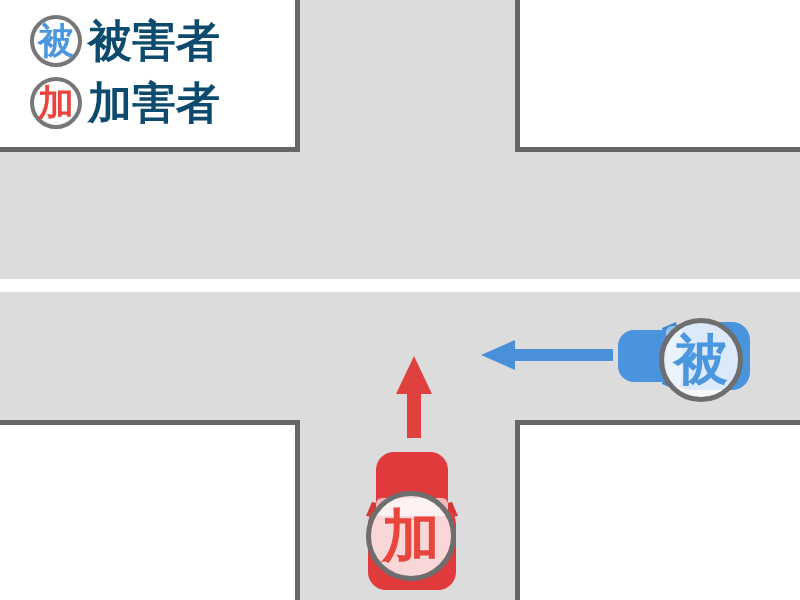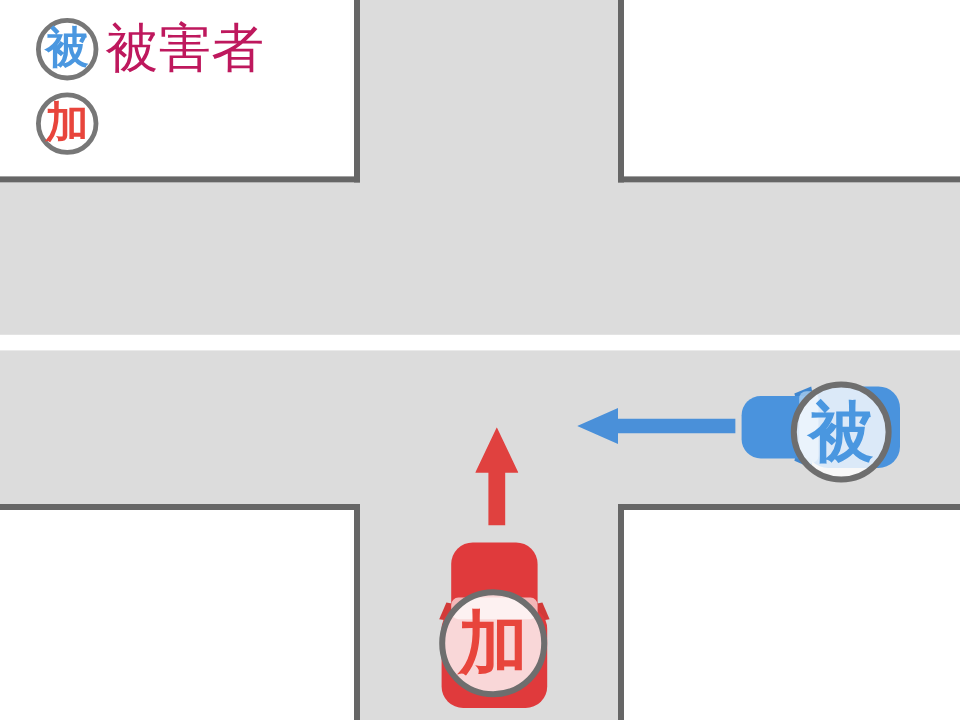--- a/index.html
+++ b/index.html
@@ -104,22 +104,22 @@
     font-size: 36px;
     font-weight: bold;
     line-height: 1;
     background: #ffffff;
     flex: 0 0 auto;
   }
   .legend-badge.victim   { color: #4a97e0; }
   .legend-badge.offender { color: #e8453c; }
   .legend-label {
     font-size: 44px;
-    font-weight: normal;
-    color: #be185d;
+    font-weight: bold;
+    color: #0c4a6e;
     line-height: 1;
     margin-left: 6px;
     white-space: nowrap;
   }
 
   
   .arrow { position: absolute; }
   .arrow-blue {
     left: 481px;
     top: 340px;
@@ -190,20 +190,21 @@
 
   <div class="center-line"></div>
 
   <div class="legend">
     <div class="legend-row">
       <div class="legend-badge victim">被</div>
       <div class="legend-label">被害者</div>
     </div>
     <div class="legend-row">
       <div class="legend-badge offender">加</div>
+      <div class="legend-label">加害者</div>
     </div>
   </div>
 
   <svg class="arrow arrow-blue" viewBox="0 0 132 30">
     <polygon points="0,15 34,0 34,9 132,9 132,21 34,21 34,30" fill="#4a90d9"></polygon>
   </svg>
 
   <svg class="arrow arrow-red" viewBox="0 0 36 82">
     <polygon points="18,0 36,38 25,38 25,82 11,82 11,38 0,38" fill="#e0413f"></polygon>
   </svg>

